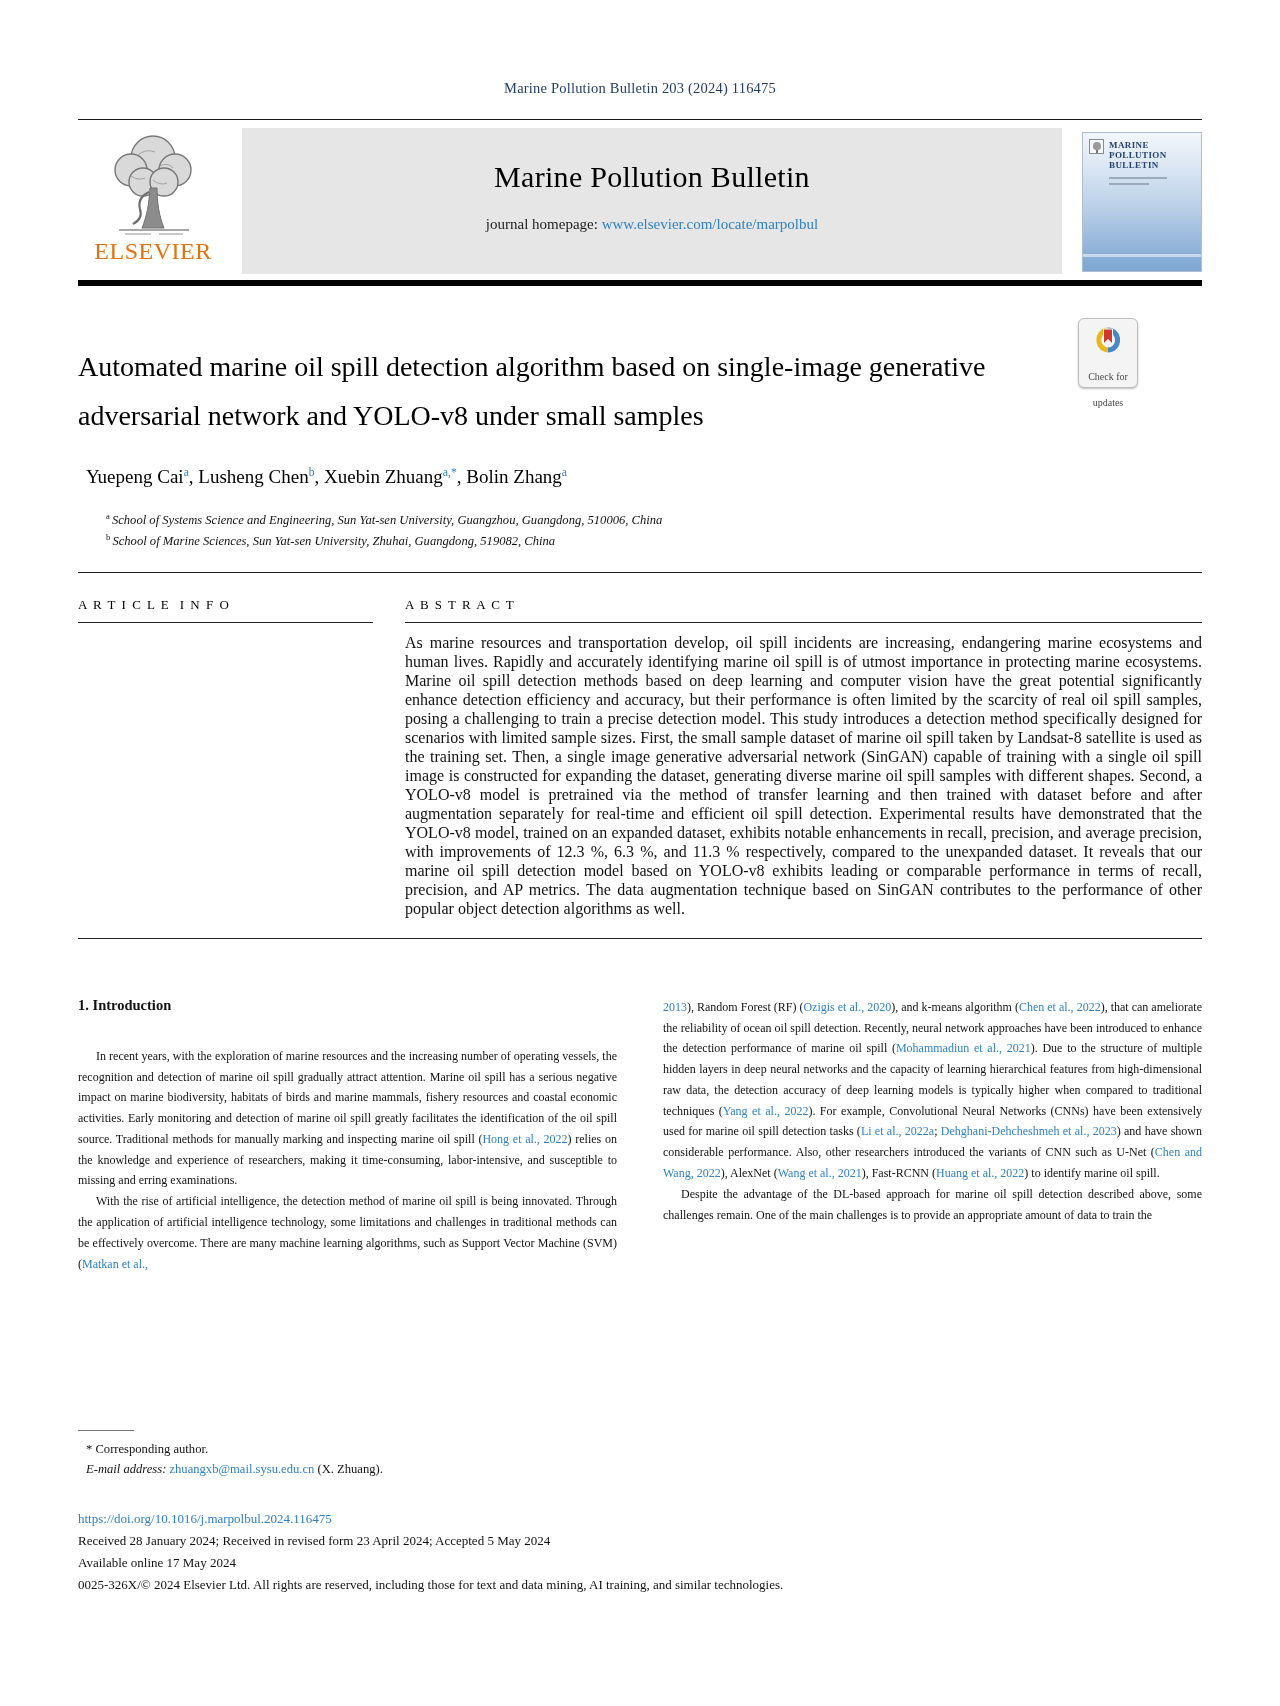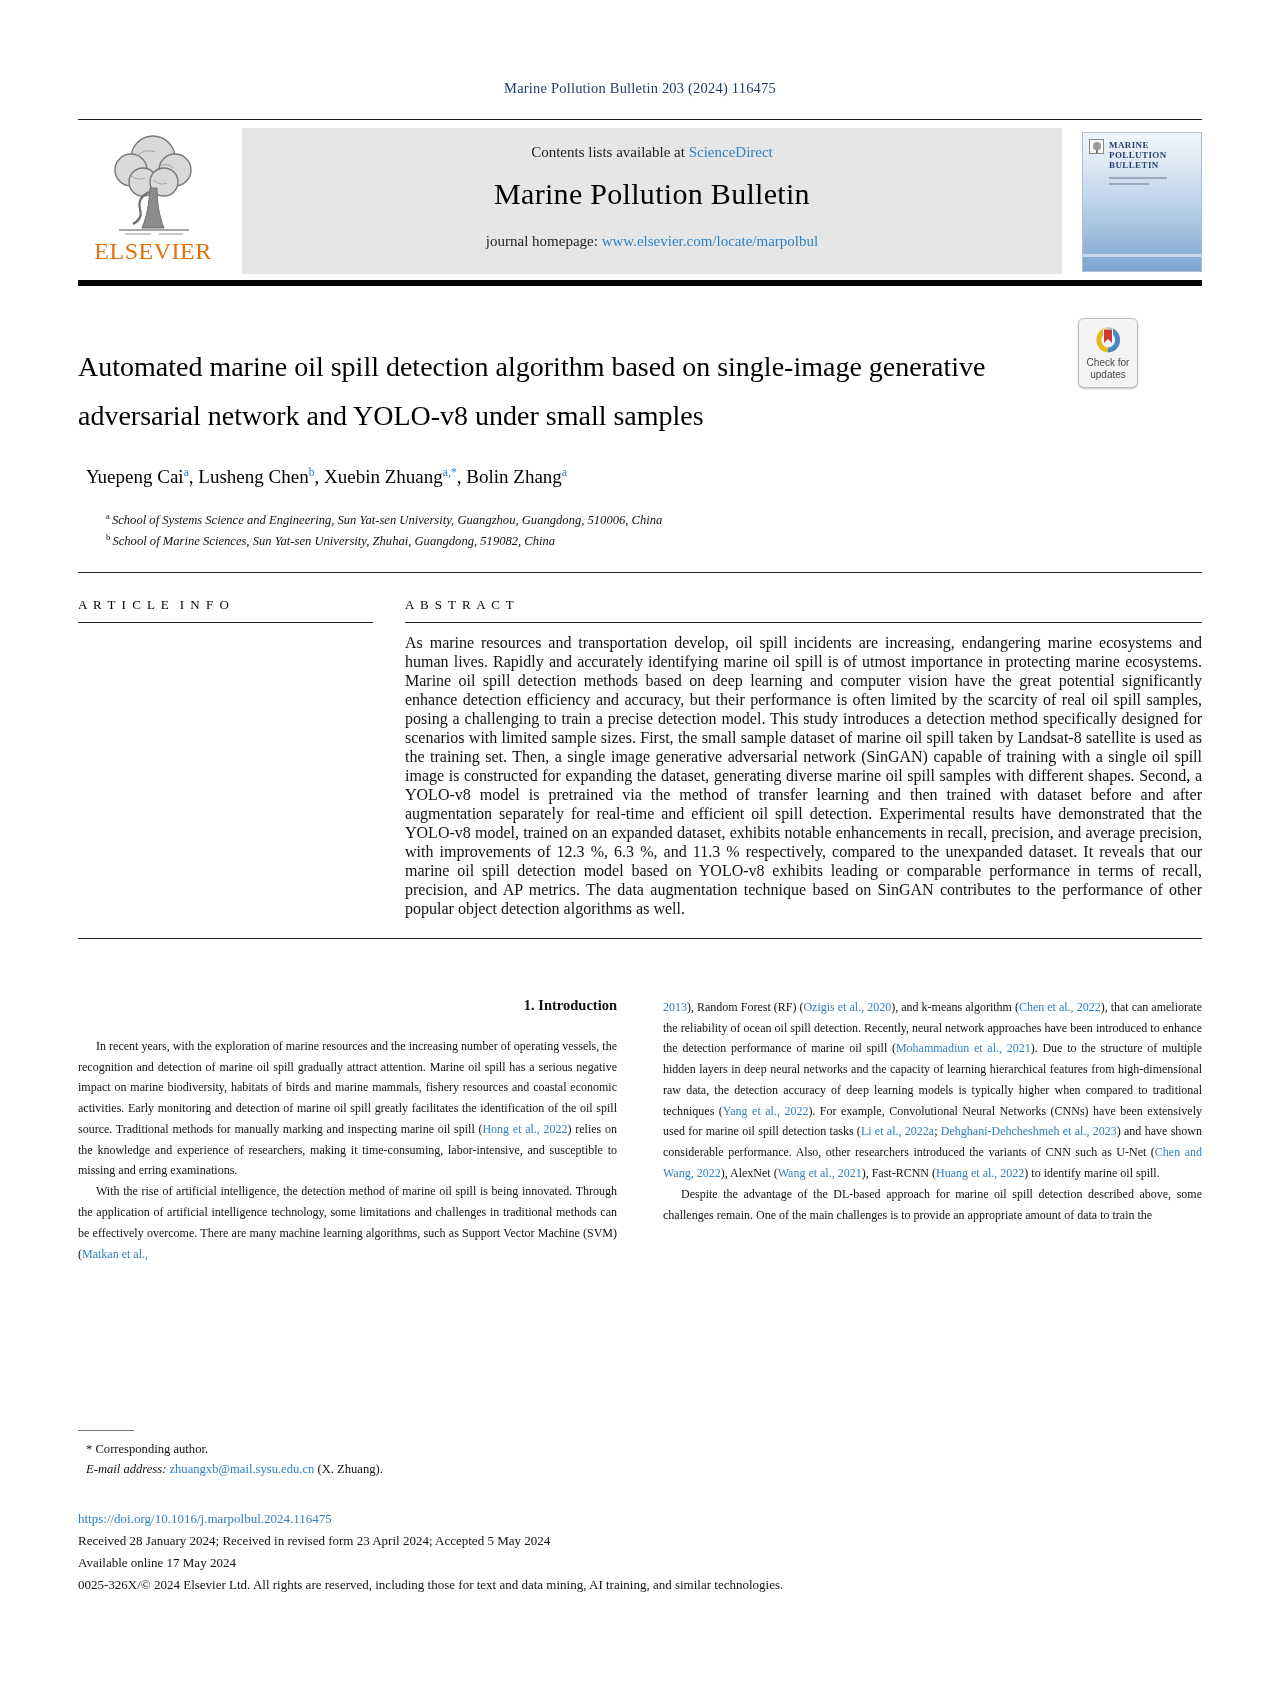--- a/index.html
+++ b/index.html
@@ -67,22 +67,22 @@
   .rule-thick{border:none; border-top:6px solid #000; margin-top:6px;}
   
   .check-badge{
     position:absolute; left:1078px; top:318px; width:60px; height:70px;
     background:#f4f4f4; border:1px solid #bdbdbd; border-radius:6px;
     box-shadow:0 1px 2px rgba(0,0,0,.25);
     text-align:center; padding-top:5px;
   }
   .check-badge svg{display:block; margin:0 auto;}
   .check-badge .badge-text{
-    font-family:Liberation Sans, sans-serif; font-size:10px; line-height:11px;
-    color:#4a4a4a; margin-top:1px;
+    font-family:Liberation Serif, serif; font-size:10px; line-height:11px;
+    color:#4a4a4a; margin-top:15px;
   }
   
   .article-title{
     margin-top:56px; width:960px;
     font-size:28px; font-weight:400; line-height:49px; color:#000;
   }
   .authors-line{margin-top:26px; font-size:19px; color:#000;margin-left:8px;}
   .authors-line sup{font-size:.62em;}
   .affiliations{margin-top:20px;}
   .affiliation-line{font-style:italic; font-size:12.6px; line-height:16.5px; color:#111;margin-left:28px;}
@@ -101,21 +101,21 @@
   .keywords-label{font-style:italic;}
   .abstract-text{
     margin-top:10px; font-size:16px; line-height:19px; text-align:justify; color:#111;
   }
   .section-rule{border:none; border-top:1.2px solid #222; margin-top:20px;}
   
   .body-columns{
     display:grid; grid-template-columns:1fr 1fr; column-gap:46px;
     margin-top:58px;
   }
-  .intro-heading{font-size:14.5px; font-weight:bold; margin-bottom:22px;text-align:right;}
+  .intro-heading{font-size:14.5px; font-weight:bold; margin-bottom:32px;}
   .body-para{
     font-size:12px; line-height:20.8px; text-align:justify; color:#111;
   }
   .body-para.indent{text-indent:18px;}
   
   .footnote{position:absolute; left:78px; top:1430px; width:560px;}
   .footnote-rule{border:none; border-top:1px solid #777; width:56px; margin-bottom:8px;}
   .footnote-line{font-size:12.6px; line-height:20px; padding-left:8px;}
   .footnote-line .it{font-style:italic;}
   
@@ -150,21 +150,20 @@
         <path d="M49 58 C48 74 46 86 41 98 L63 98 C58 86 56 72 56 58 Z" fill="#8c8c8c" stroke="#6e6e6e" stroke-width="1"></path>
         <path d="M48 62 q-12 6 -9 17 q3 10 -7 15" stroke="#6e6e6e" stroke-width="2.2" fill="none"></path>
         <line x1="18" y1="100" x2="88" y2="100" stroke="#8a8a8a" stroke-width="1.6"></line>
         <line x1="24" y1="104" x2="50" y2="104" stroke="#a5a5a5" stroke-width="1.2"></line>
         <line x1="58" y1="104" x2="82" y2="104" stroke="#a5a5a5" stroke-width="1.2"></line>
       </svg>
       <div class="elsevier-wordmark">ELSEVIER</div>
     </div>
 
     <div class="banner">
-      <div class="contents-line"><span>Contents lists available at </span><span class="lnk">ScienceDirect</span></div>
       <div class="journal-title">Marine Pollution Bulletin</div>
       <div class="homepage-line"><span>journal homepage: </span><span class="lnk">www.elsevier.com/locate/marpolbul</span></div>
     </div>
 
     <div class="cover">
       <div class="cover-logo-box"></div>
       <div class="cover-title">MARINE POLLUTION BULLETIN</div>
       <div class="cover-bar" style="top:44px; width:58px;"></div>
       <div class="cover-bar" style="top:50px; width:40px;"></div>
       <div class="cover-band"></div>

